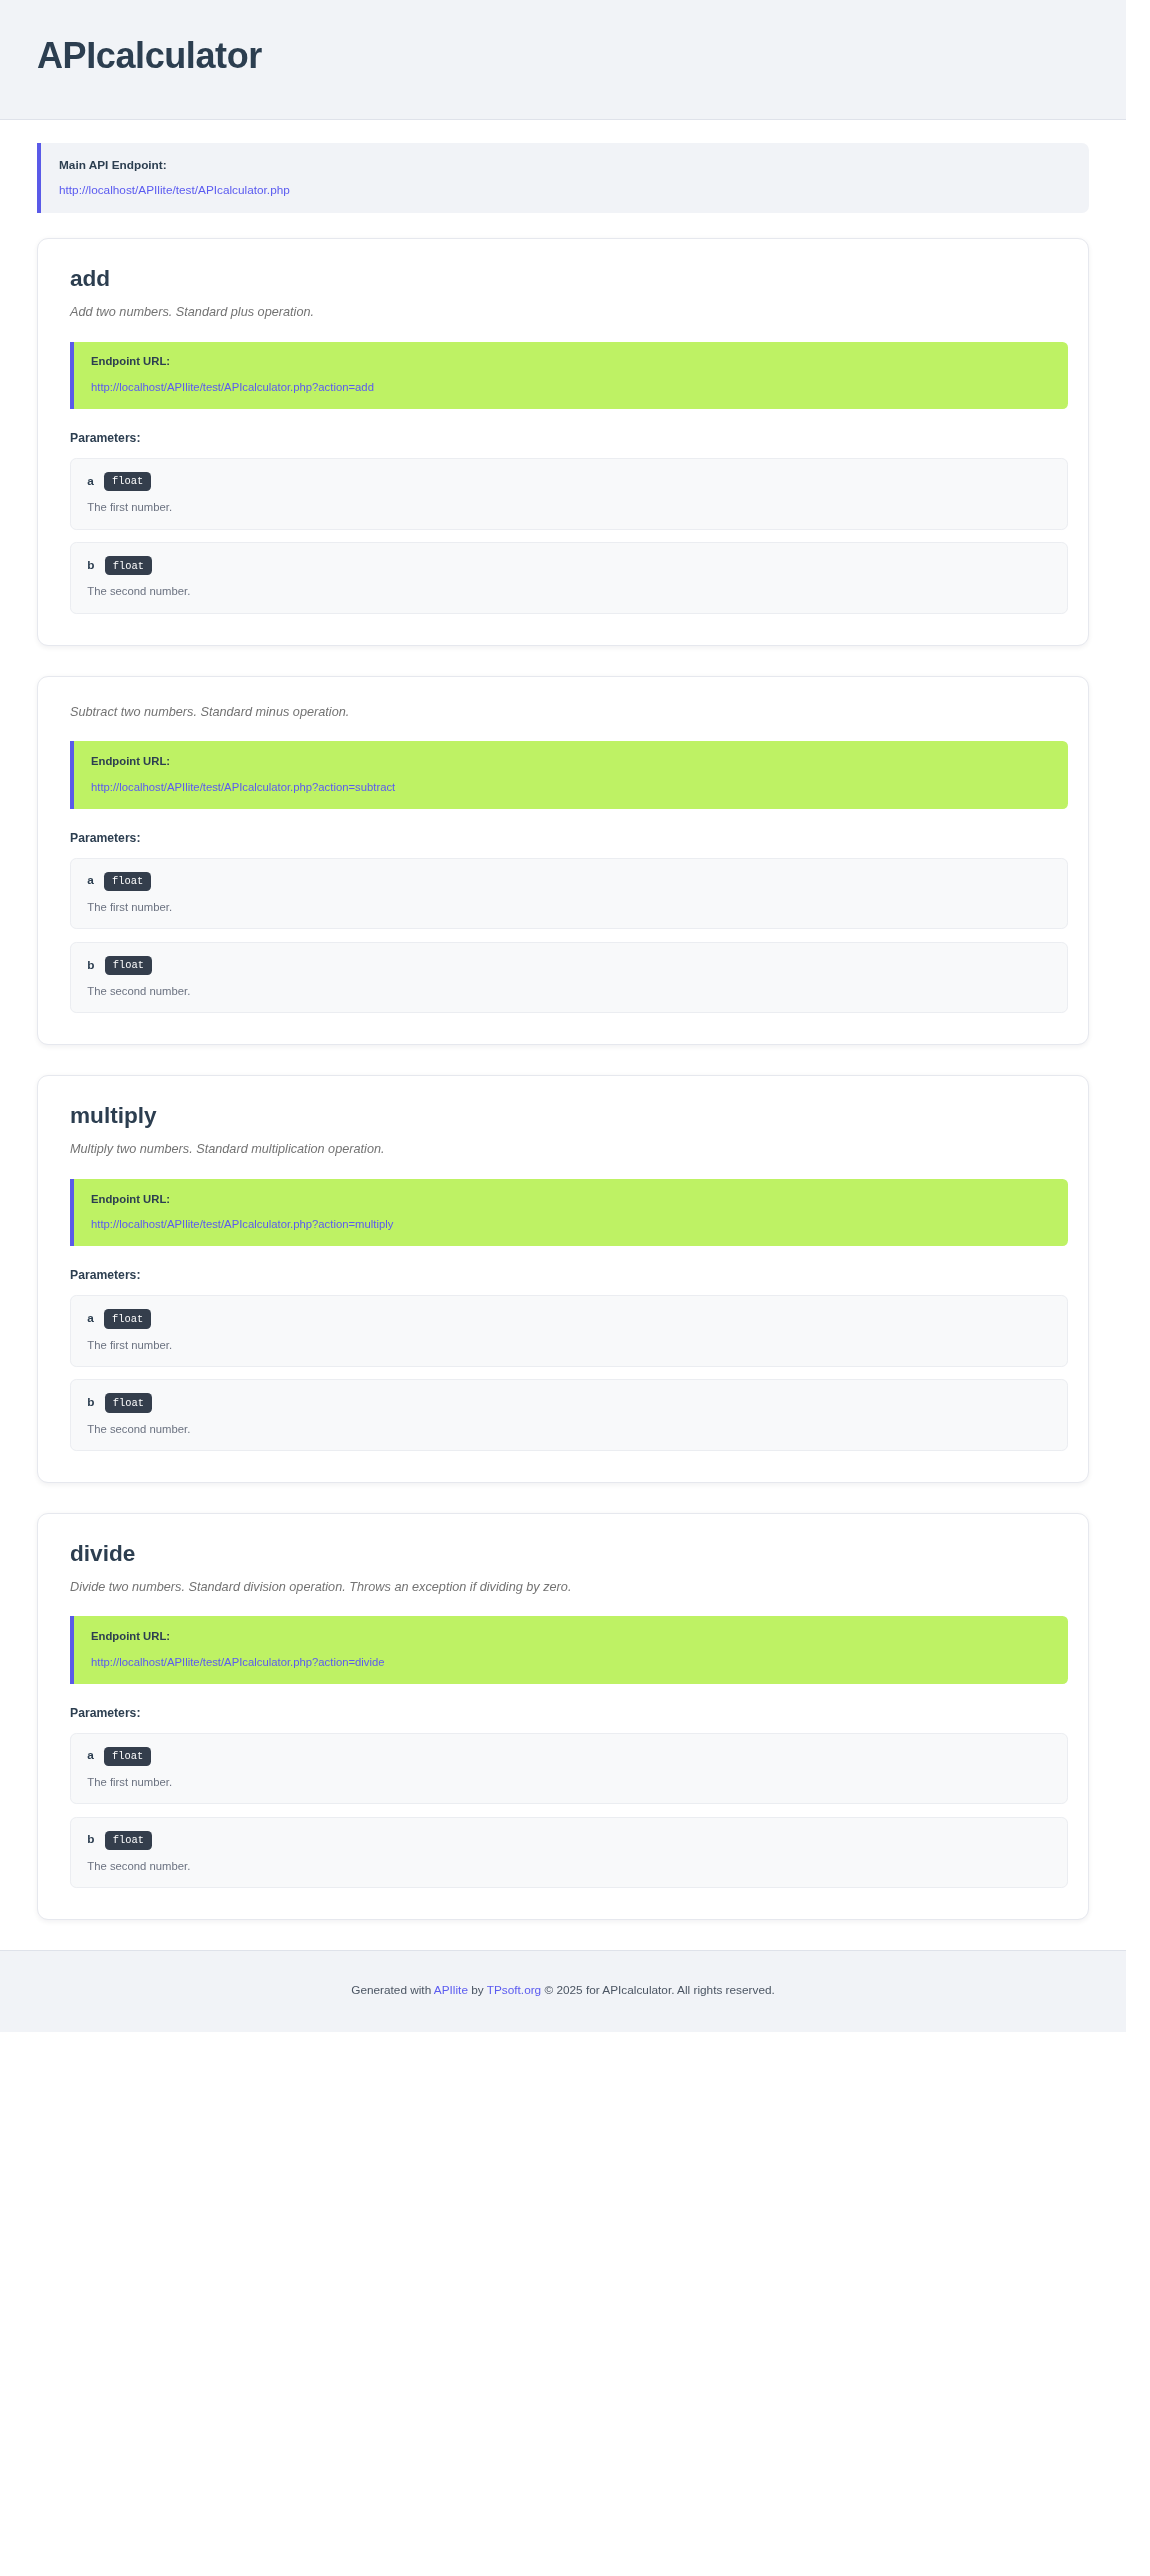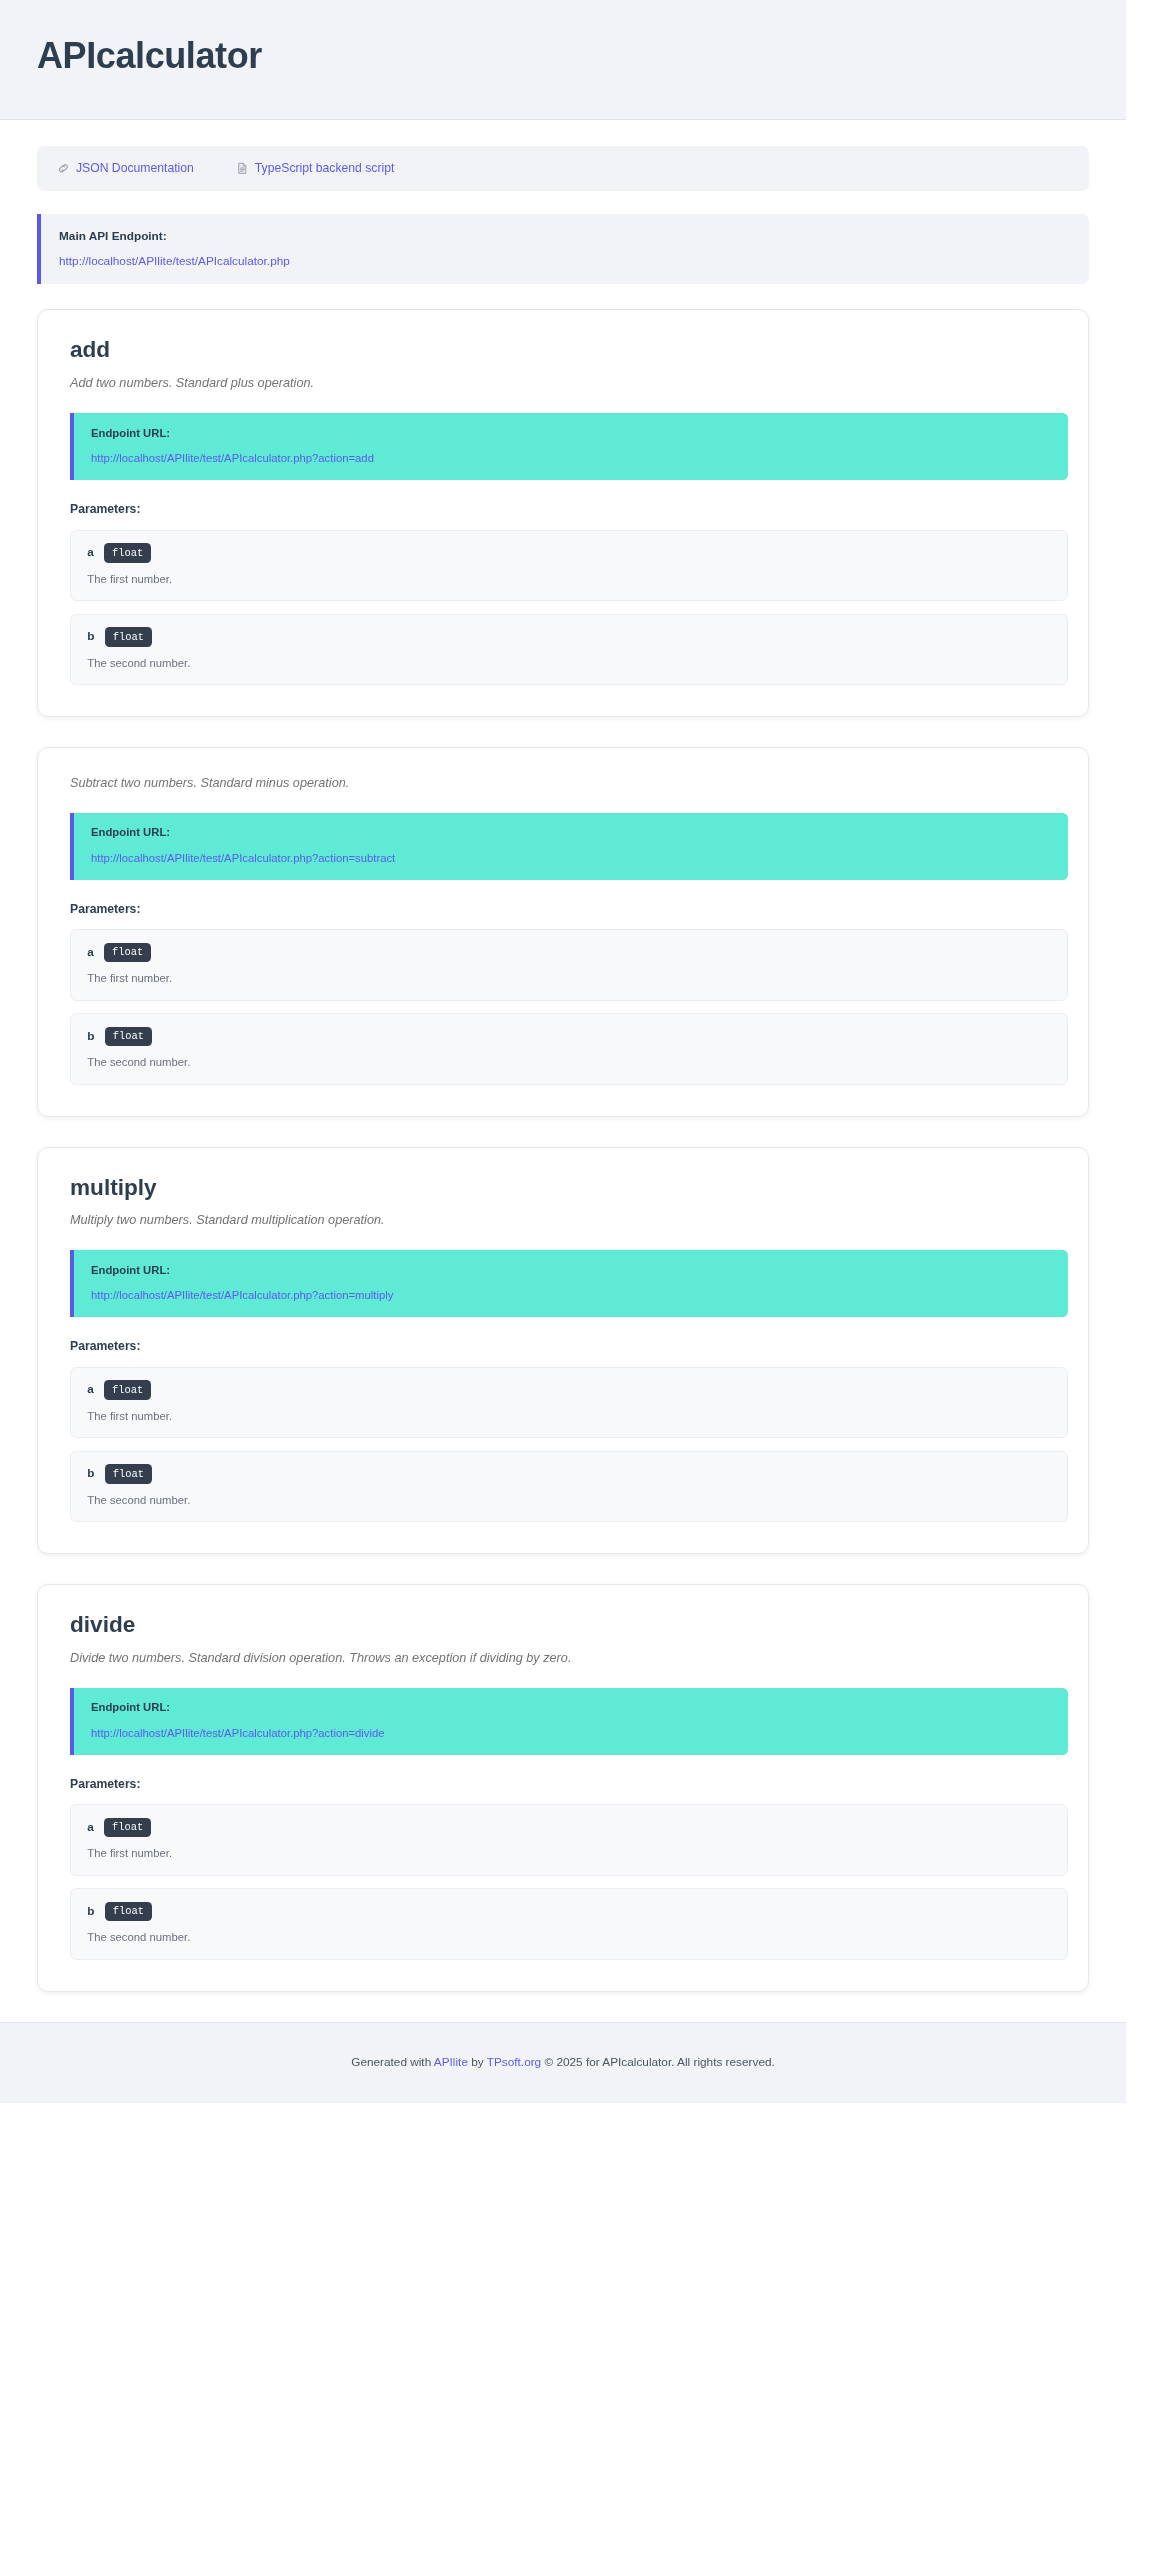--- a/index.html
+++ b/index.html
@@ -110,21 +110,21 @@
     line-height: 1.15;
   }
   .method-desc {
     font-style: italic;
     font-size: 12.7px;
     color: #737373;
     margin: 0 0 20px 0;
     line-height: 1.4;
   }
   .endpoint-box {
-    background: #5eead4;
+    background: #bef264;
     border-left: 4.5px solid #5a5ae8;
     border-radius: 0 5.4px 5.4px 0;
     padding: 13.6px 18px 14.5px 17px;
     margin-bottom: 22px;
   }
   .endpoint-box .label {
     font-size: 11.3px;
     font-weight: bold;
     color: #2c3e50;
     margin: 0 0 9px 0;
@@ -207,41 +207,20 @@
 <div class="page">
 
   <header class="site-header">
     <div class="container">
       <h1 class="site-title">APIcalculator</h1>
     </div>
   </header>
 
   <div class="container">
 
-    <nav class="quicklinks">
-      <a class="quicklink" href="#">
-        <span class="ql-icon">
-          <svg viewBox="0 0 16 16" fill="none" stroke="currentColor" stroke-width="1.4" stroke-linecap="round">
-            <path d="M6.3 9.7a2.6 2.6 0 0 0 3.9.3l2-2a2.6 2.6 0 0 0-3.7-3.7l-1.1 1.1"></path>
-            <path d="M9.7 6.3a2.6 2.6 0 0 0-3.9-.3l-2 2a2.6 2.6 0 0 0 3.7 3.7l1.1-1.1"></path>
-          </svg>
-        </span>
-        <span>JSON Documentation</span>
-      </a>
-      <a class="quicklink" href="#">
-        <span class="ql-icon">
-          <svg viewBox="0 0 16 16" fill="none" stroke="currentColor" stroke-width="1.2" stroke-linejoin="round" stroke-linecap="round">
-            <path d="M4 1.6h5L12.4 5v9.4H4z" fill="#e9ebf1"></path>
-            <path d="M9 1.6V5h3.4"></path>
-            <path d="M5.7 7.6h5M5.7 9.6h5M5.7 11.6h3.2"></path>
-          </svg>
-        </span>
-        <span>TypeScript backend script</span>
-      </a>
-    </nav>
 
     <section class="main-endpoint">
       <div class="label">Main API Endpoint:</div>
       <a class="url" href="#">http://localhost/APIlite/test/APIcalculator.php</a>
     </section>
 
     <section class="methods">
 
       <article class="method-card">
         <h2 class="method-title">add</h2>

